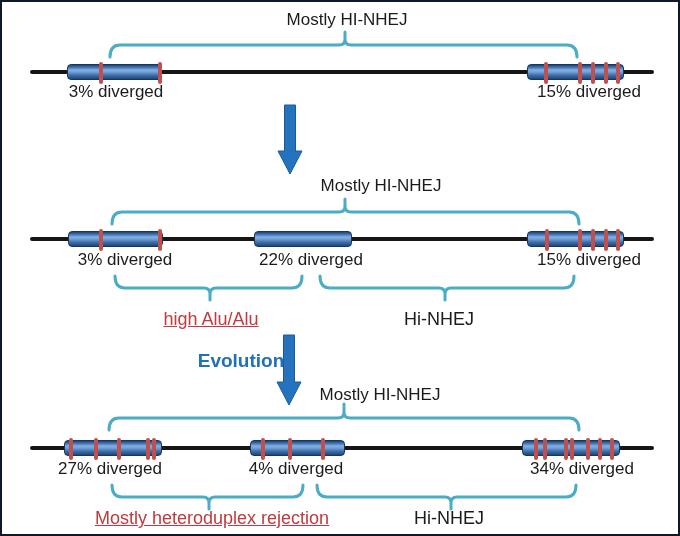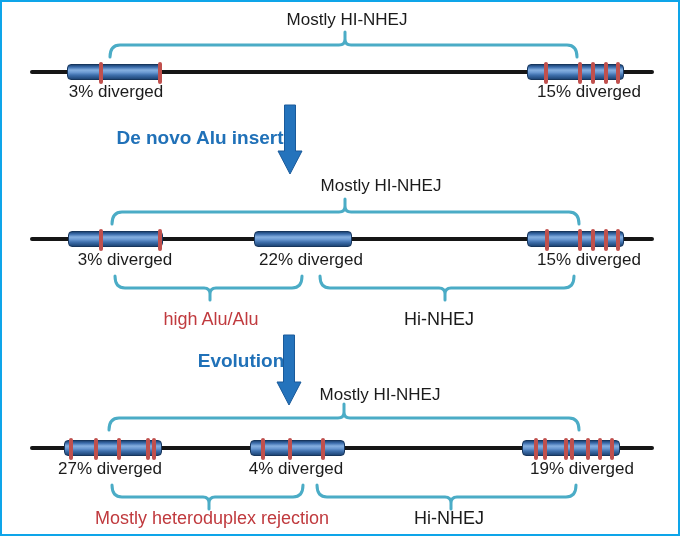--- a/index.html
+++ b/index.html
@@ -1,34 +1,34 @@
 <!DOCTYPE html>
 <html style="--bracket: #4BACC6; --mismatch-tick: #C0504D; --arrow-blue: #2473BC; --arrow-blue-dark: #1A5A9A; --blue-text: #2071B8; --red-text: #C03A3E; --dna-line: #161616; --alu-border: #17365D; --alu-fill-light: #86B0E0; --alu-fill-dark: #1E4677;"><head>
 <meta charset="utf-8">
 <style>
   html,body{margin:0;padding:0;background:#e8e8e8;}
   .figure{
     position:relative;
     width:680px;height:536px;
     background:#ffffff;
-    border:2px solid #0ea5e9;
+    border:2px solid #0f172a;
     box-sizing:border-box;
     overflow:hidden;
     font-family:"Liberation Sans","DejaVu Sans",sans-serif;
   }
   .label{
     position:absolute;
     transform:translateX(-50%);
     white-space:nowrap;
     font-size:17px;
     color:#1b1b1b;
     line-height:1.1;
   }
   .sub-label{font-size:18px;}
-  .red-label{color:var(--red-text);font-size:18px;}
+  .red-label{color:var(--red-text);font-size:18px;text-decoration:underline;}
   .blue-label{
     color:var(--blue-text);
     font-weight:bold;
     font-size:19px;
   }
   .track{
     position:absolute;
     left:0;width:680px;height:22px;
   }
   .dna-line{
@@ -94,21 +94,20 @@
         <div class="tick" style="left: 50px;"></div>
         <div class="tick" style="left: 63px;"></div>
         <div class="tick" style="left: 76px;"></div>
         <div class="tick" style="left: 88px;"></div>
       </div>
   </div>
 
   <div class="label" style="left:114px;top:81px">3% diverged</div>
   <div class="label" style="left:587px;top:81px">15% diverged</div>
 
-  <div class="label blue-label" style="left:198px;top:126px">De novo Alu insert</div>
   <svg class="arrow" style="left:274px;top:102px" width="28" height="72">
     <path d="M8.5 1 H19.5 V47 H26 L14 70 L2 47 H8.5 Z"></path>
   </svg>
 
   <div class="label" style="left:379px;top:175px">Mostly HI-NHEJ</div>
 
   <svg class="bracket" style="left:106px;top:192px" width="476" height="34">
     <path d="M4 30 Q4 18 14 18 H231 Q237 18 237 12 V5 V12 Q237 18 243 18 H461 Q471 18 471 30"></path>
   </svg>
 
@@ -173,21 +172,21 @@
         <div class="tick" style="left: 41px;"></div>
         <div class="tick" style="left: 47px;"></div>
         <div class="tick" style="left: 63px;"></div>
         <div class="tick" style="left: 75px;"></div>
         <div class="tick" style="left: 87px;"></div>
       </div>
   </div>
 
   <div class="label" style="left:108px;top:458px">27% diverged</div>
   <div class="label" style="left:294px;top:458px">4% diverged</div>
-  <div class="label" style="left:580px;top:458px">19% diverged</div>
+  <div class="label" style="left:580px;top:458px">34% diverged</div>
 
   <svg class="bracket" style="left:106px;top:480px" width="199" height="31">
     <path d="M4 3 Q4 15 14 15 H95 Q101 15 101 21 V27 V21 Q101 15 107 15 H185 Q195 15 195 3"></path>
   </svg>
   <svg class="bracket" style="left:311px;top:480px" width="267" height="31">
     <path d="M4 3 Q4 15 14 15 H132 Q138 15 138 21 V27 V21 Q138 15 144 15 H253 Q263 15 263 3"></path>
   </svg>
 
   <div class="label red-label" style="left:210px;top:507px">Mostly heteroduplex rejection</div>
   <div class="label sub-label" style="left:447px;top:507px">Hi-NHEJ</div>

